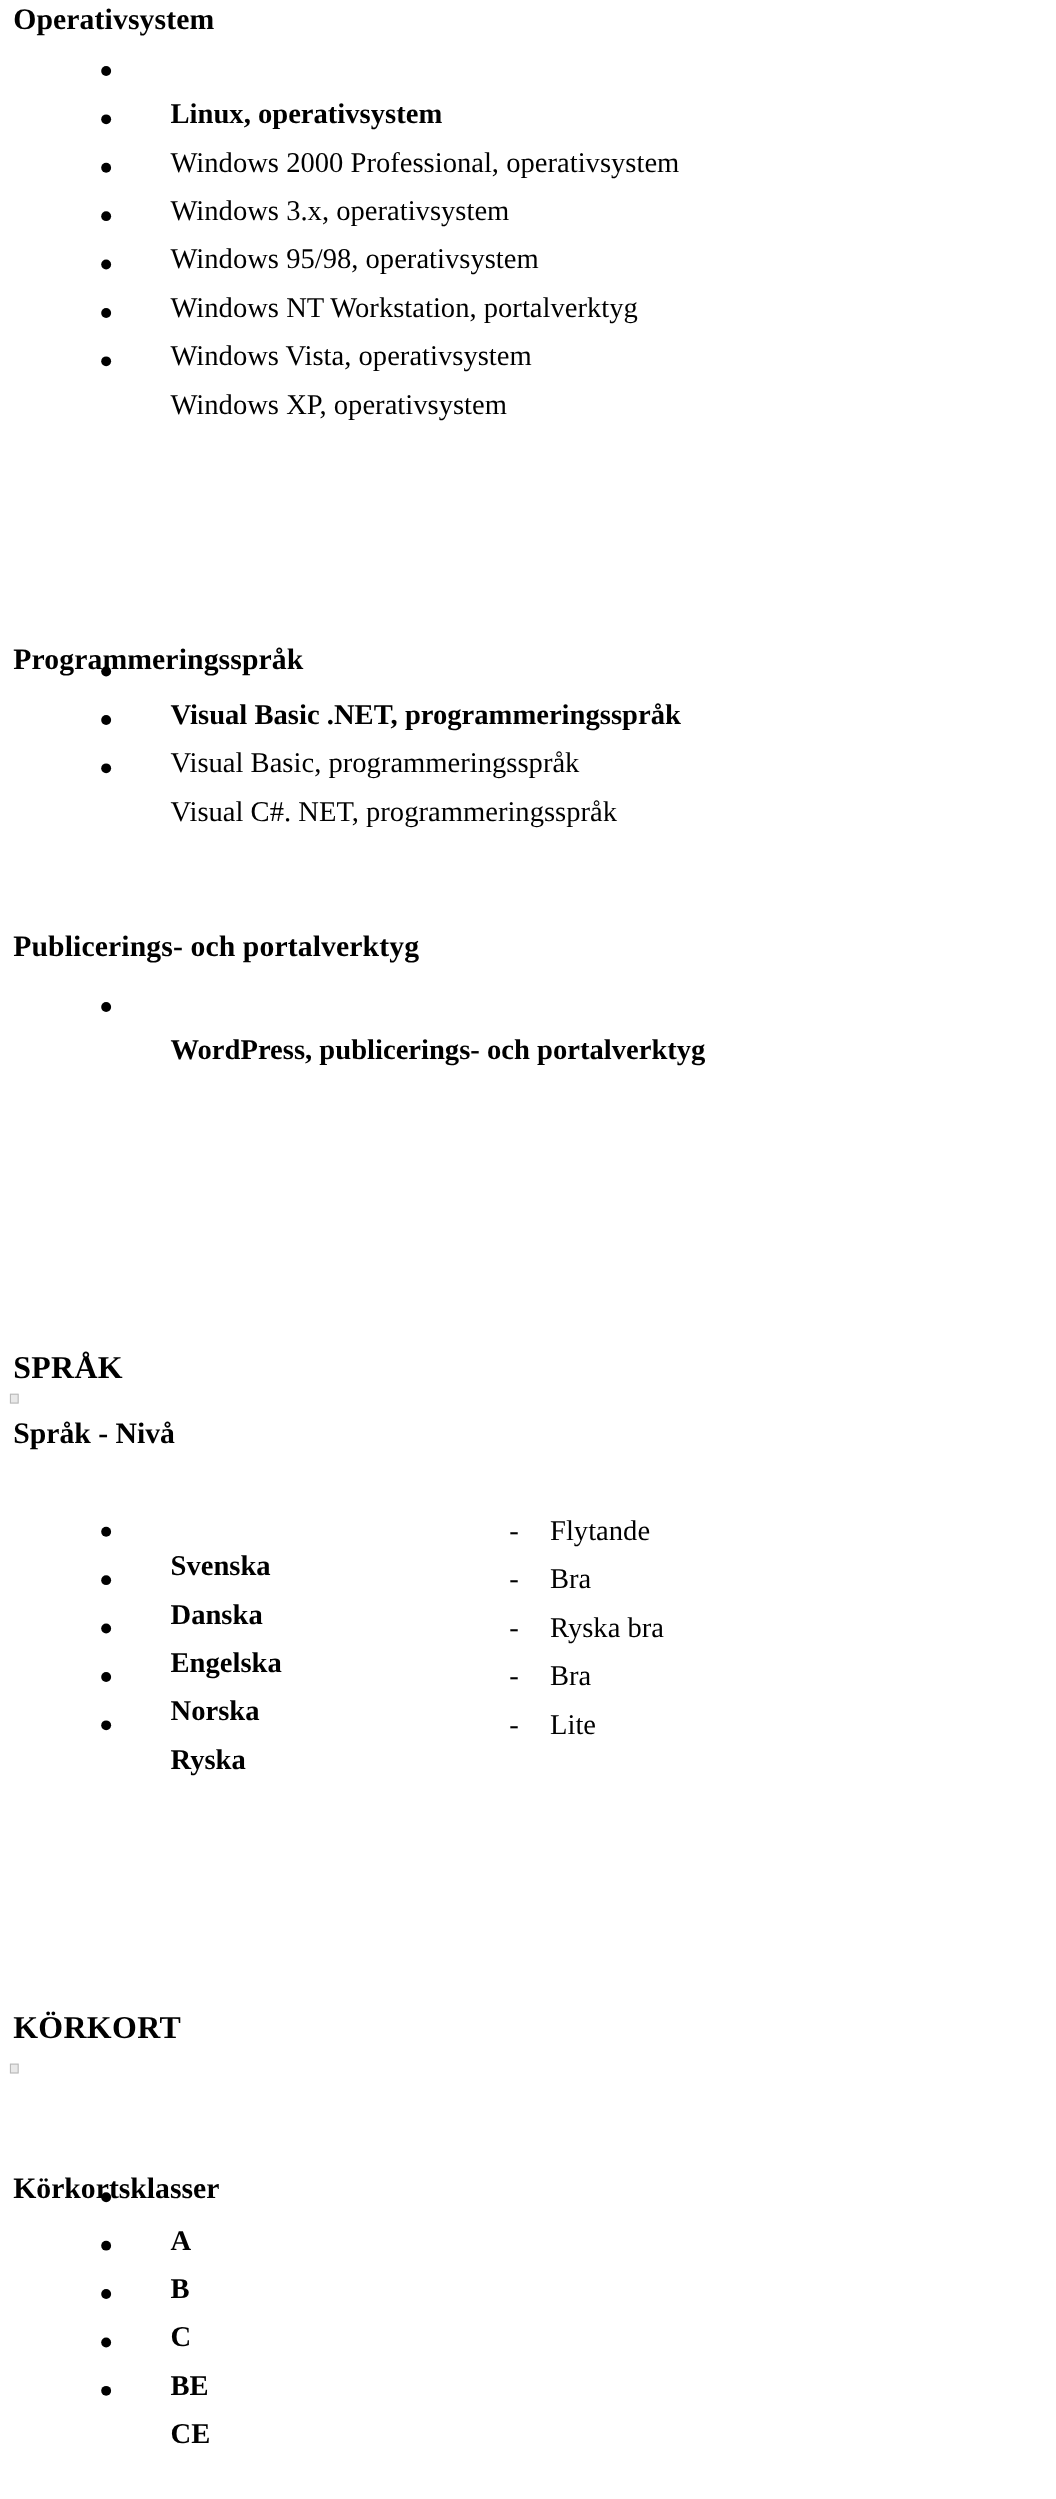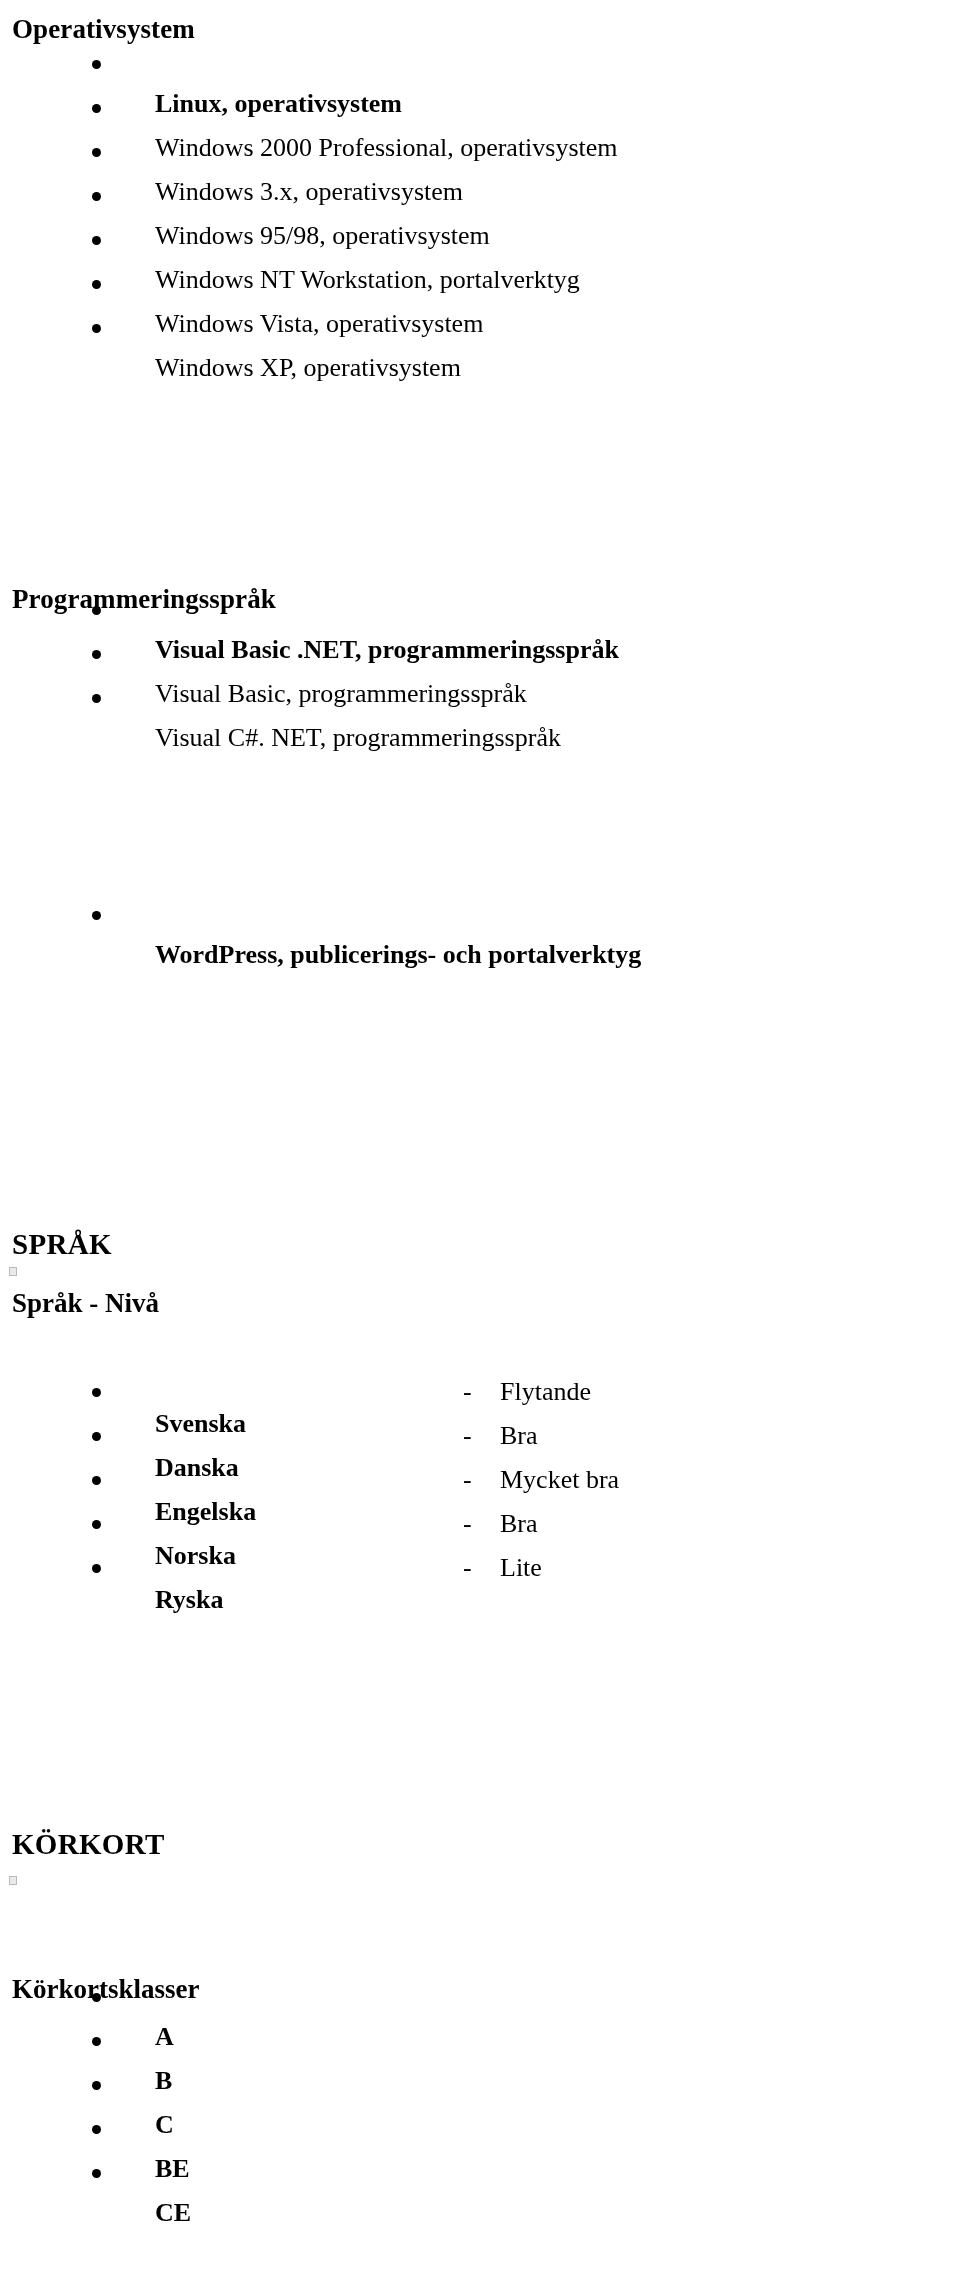--- a/index.html
+++ b/index.html
@@ -132,21 +132,21 @@
     height: 7px;
     border: 1px solid #b9b9b9;
     background: #e9e9e9;
   }
 </style>
 </head>
 <body>
 
 <div class="page">
 
-  <div class="section-heading" style="top:14px;font-family:Liberation Serif, serif;">Operativsystem</div>
+  <div class="section-heading" style="top:2px;font-family:Liberation Serif, serif;">Operativsystem</div>
 
   <ul class="bullet-list" style="top:42px;">
     <li class="bullet-item">
       <span class="bullet-dot"></span>
       <span class="bullet-text bold">Linux, operativsystem</span>
     </li>
     <li class="bullet-item">
       <span class="bullet-dot"></span>
       <span class="bullet-text">Windows 2000 Professional, operativsystem</span>
     </li>
@@ -182,20 +182,21 @@
     <li class="bullet-item">
       <span class="bullet-dot"></span>
       <span class="bullet-text">Visual Basic, programmeringsspråk</span>
     </li>
     <li class="bullet-item">
       <span class="bullet-dot"></span>
       <span class="bullet-text">Visual C#. NET, programmeringsspråk</span>
     </li>
   </ul>
 
+  <div class="section-heading" style="top:845px;">Publicerings- och portalverktyg</div>
 
   <ul class="bullet-list" style="top:893px;">
     <li class="bullet-item">
       <span class="bullet-dot"></span>
       <span class="bullet-text bold">WordPress, publicerings- och portalverktyg</span>
     </li>
   </ul>
 
   <div class="section-heading caps" style="top:1228px;">SPRÅK</div>
   <span class="scan-artifact" style="left:9px; top:1267px;"></span>
@@ -212,21 +213,21 @@
     <li class="bullet-item lang-row">
       <span class="bullet-dot"></span>
       <span class="lang-name">Danska</span>
       <span class="lang-dash">-</span>
       <span class="lang-level">Bra</span>
     </li>
     <li class="bullet-item lang-row">
       <span class="bullet-dot"></span>
       <span class="lang-name">Engelska</span>
       <span class="lang-dash">-</span>
-      <span class="lang-level">Mycket bra</span>
+      <span class="lang-level">Ryska bra</span>
     </li>
     <li class="bullet-item lang-row">
       <span class="bullet-dot"></span>
       <span class="lang-name">Norska</span>
       <span class="lang-dash">-</span>
       <span class="lang-level">Bra</span>
     </li>
     <li class="bullet-item lang-row">
       <span class="bullet-dot"></span>
       <span class="lang-name">Ryska</span>

